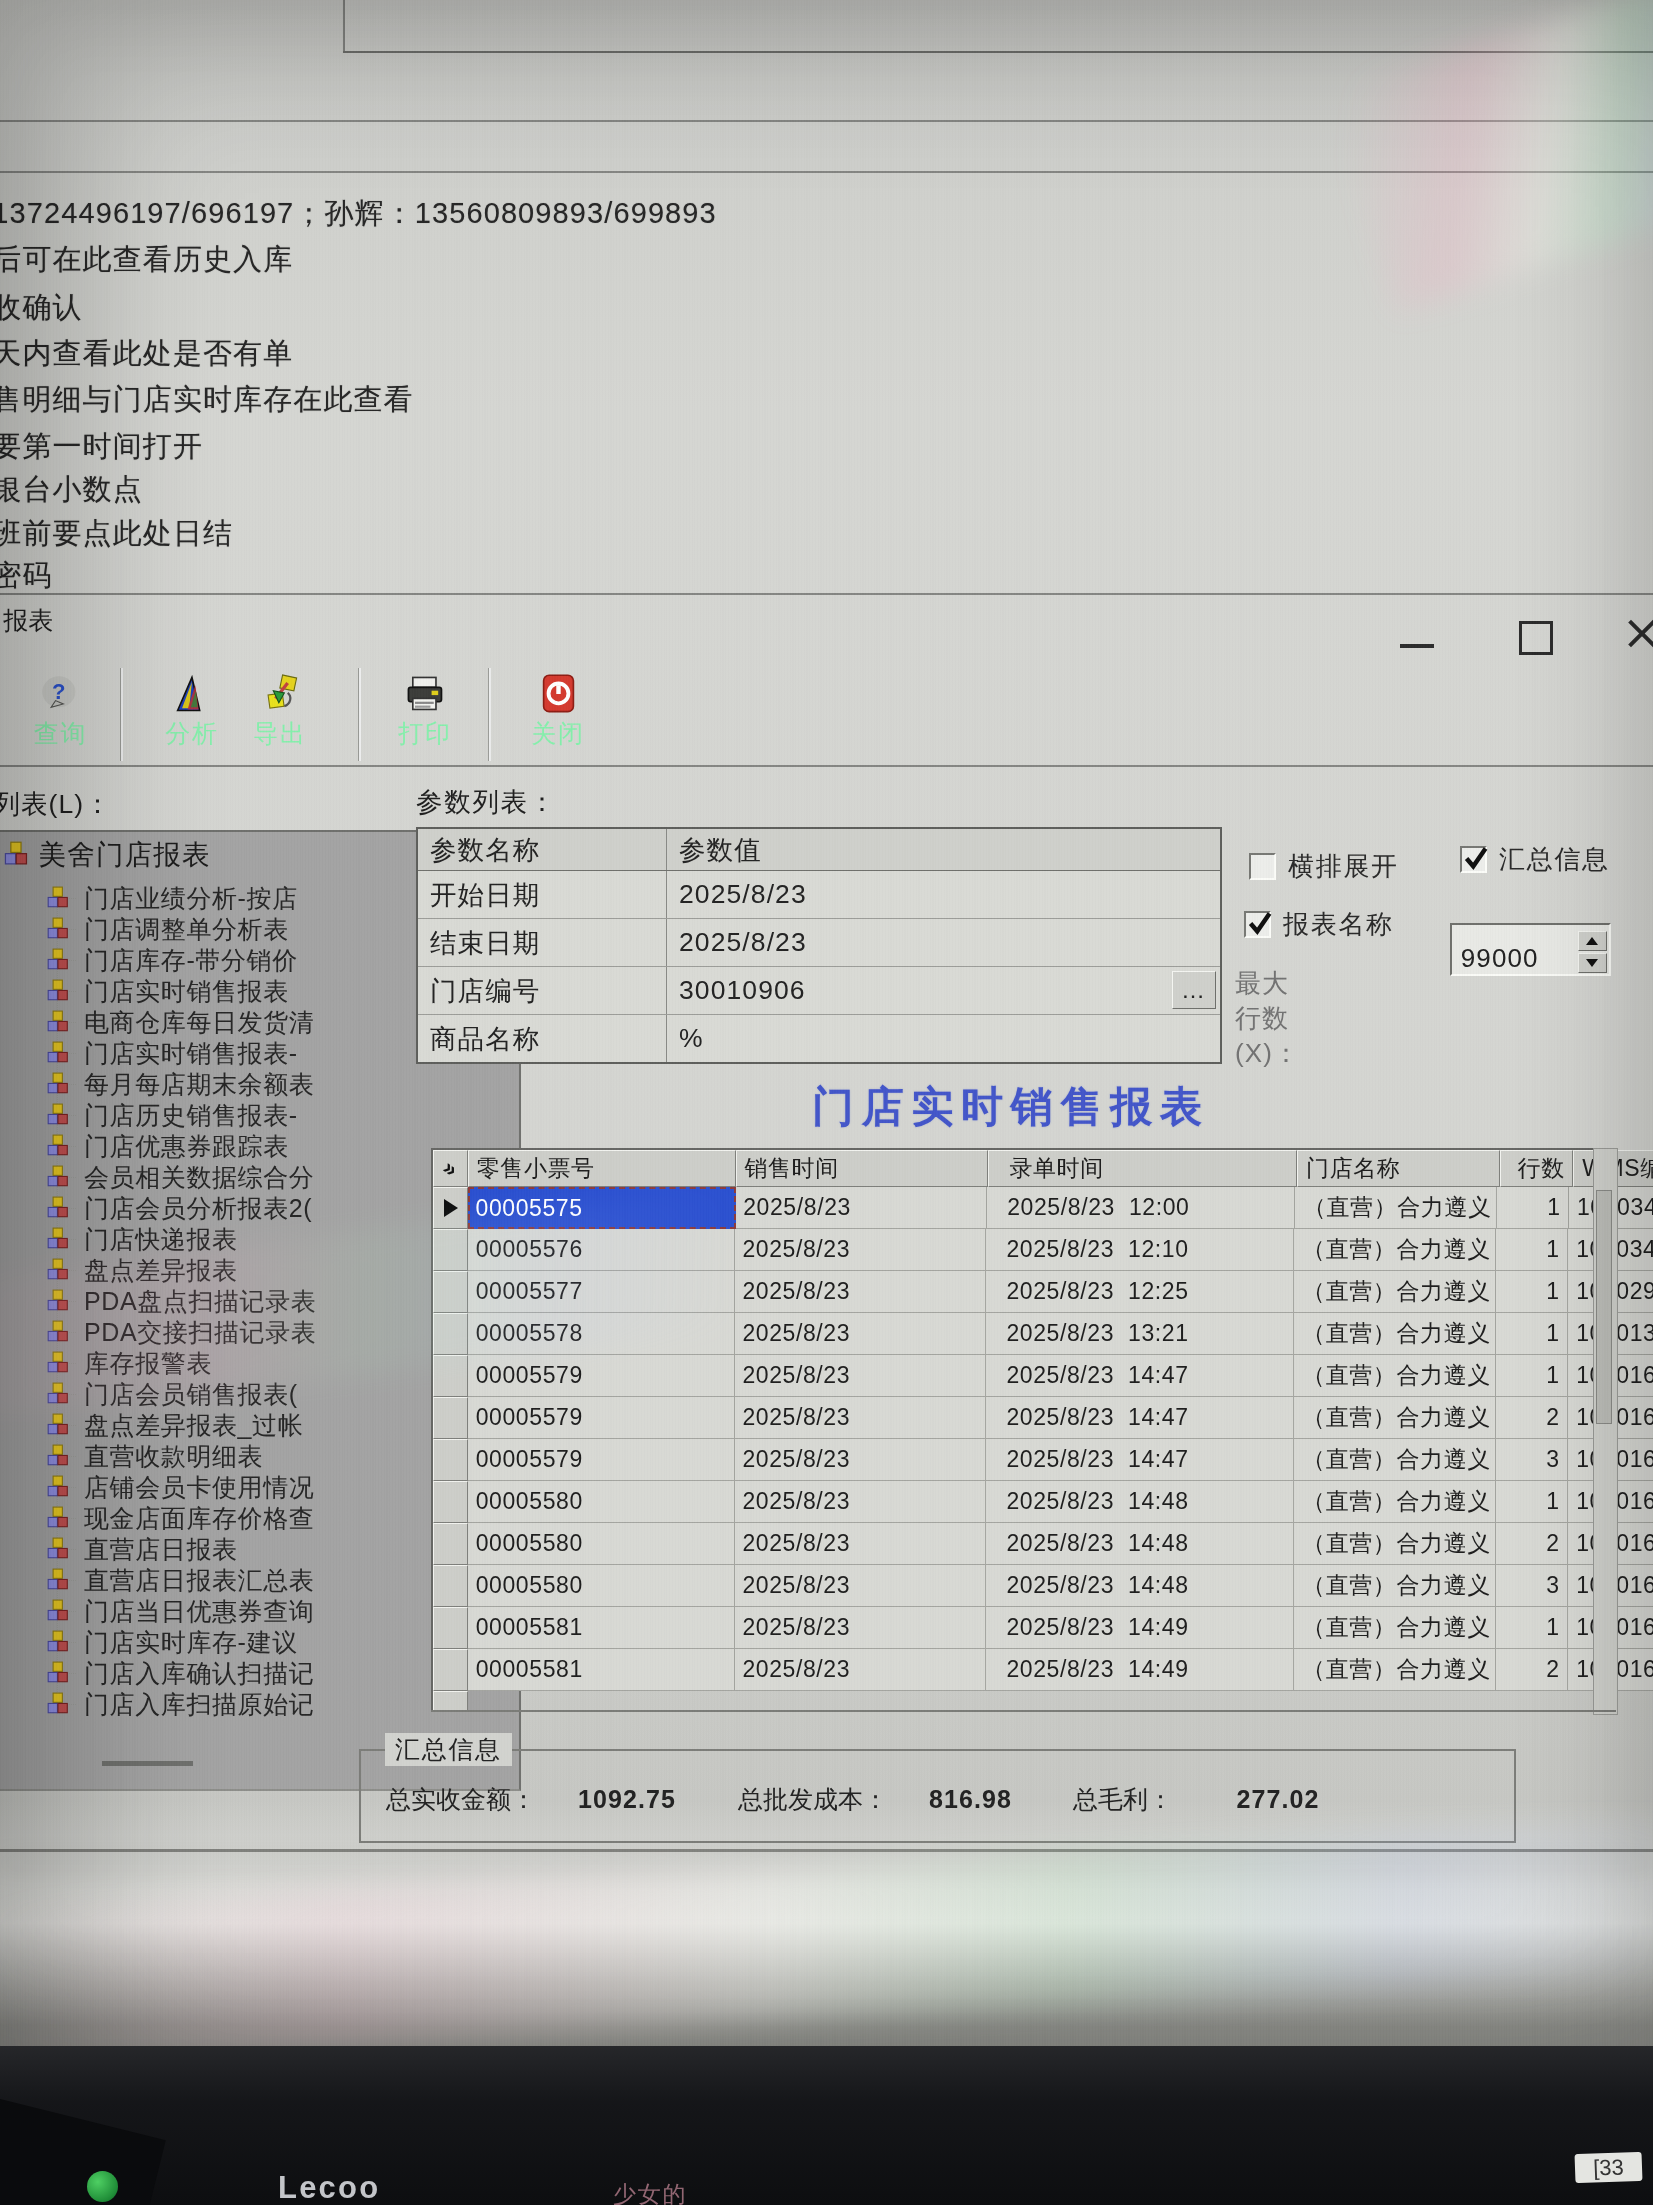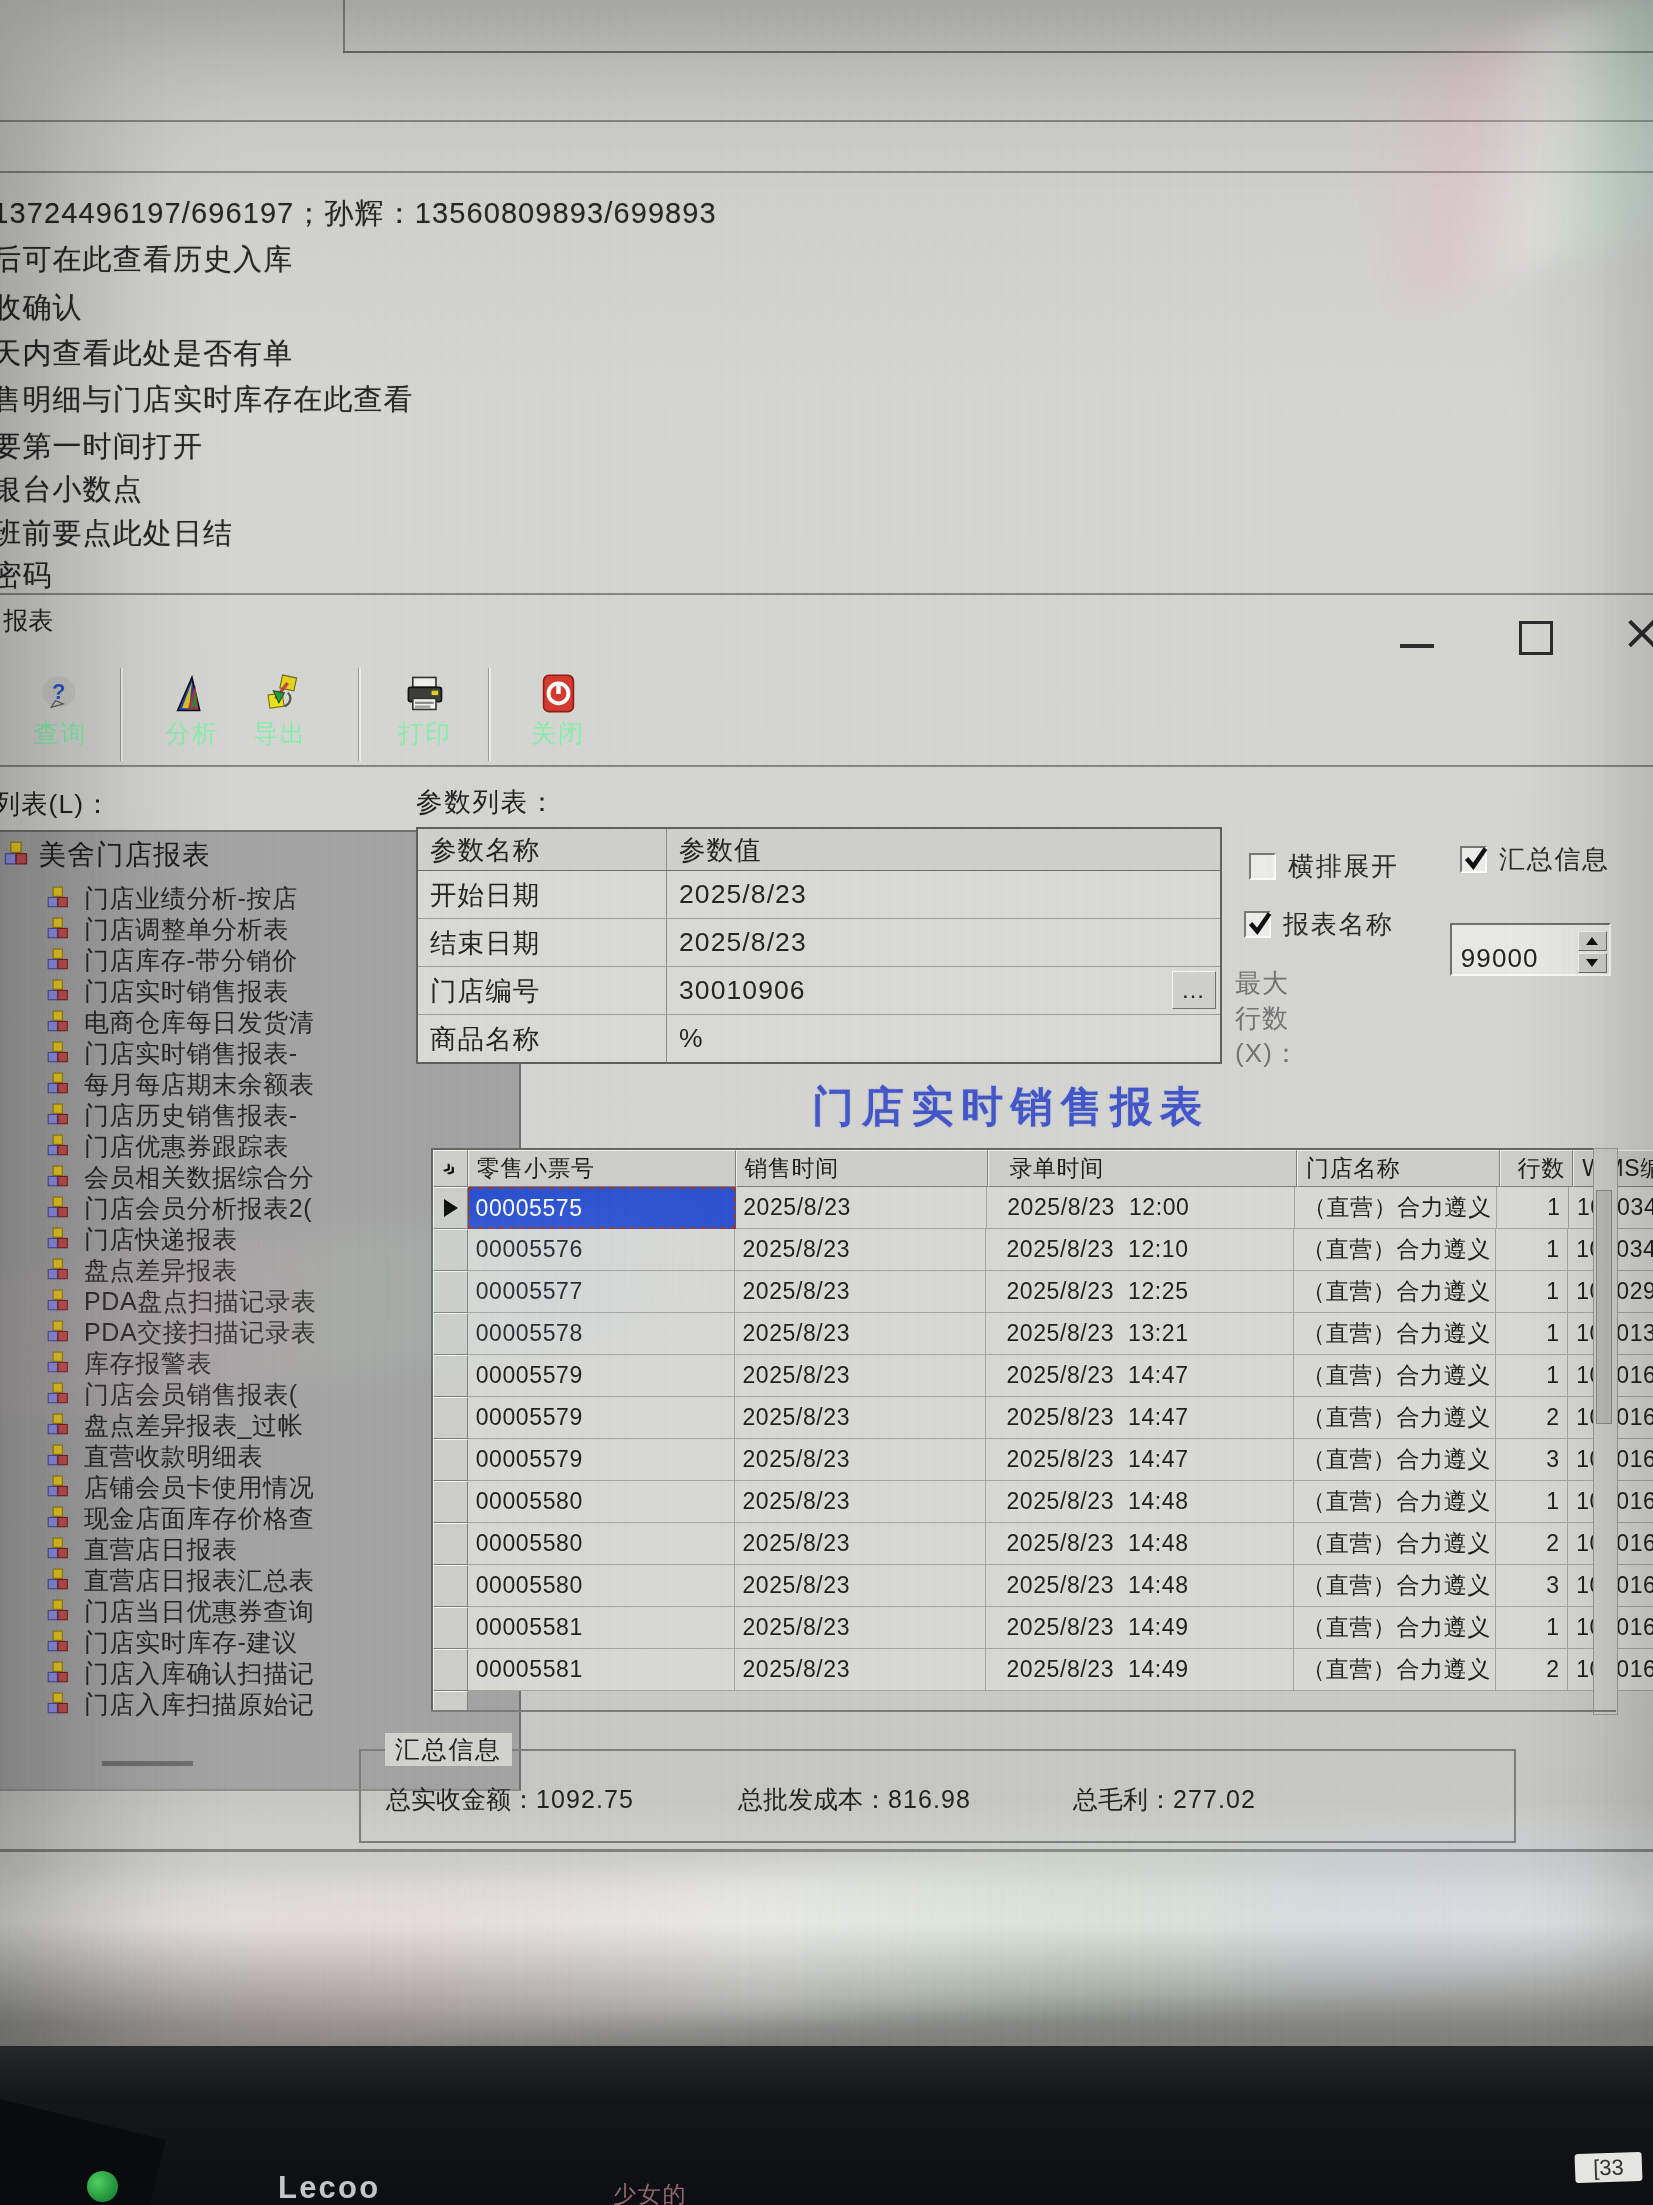--- a/index.html
+++ b/index.html
@@ -103,21 +103,21 @@
   .rowmark{width:0;height:0;border-top:9.4px solid transparent;border-bottom:9.4px solid transparent;border-left:14.3px solid #0d0d0d;}
   .selcell{background:#2b50d0 !important;color:#fff !important;border:2.2px dashed #8d3b3b !important;padding-left:5.5px;text-align:center;}
   .gscroll{position:absolute;left:1593px;top:1148px;width:23px;height:565px;background:#cfd0cb;
     border:1.1px solid #9a9b97;}
   .gthumb{position:absolute;left:2.2px;top:41px;width:14.3px;height:232px;background:#bcbdb8;border:1.1px solid #8a8b87;}
   .grid-bottom{position:absolute;left:431px;top:1710px;width:1185px;height:2.2px;background:#7b7c78;}
   
   .sumbox{position:absolute;left:359px;top:1749px;width:1153px;height:90px;border:2.2px solid #7c7d79;}
   .sumlabel{position:absolute;left:24px;top:-17.6px;background:#d2d3cf;padding:0 10px;font-size:25px;color:#222;letter-spacing:1.7px;}
   .sumfields{position:absolute;left:25px;top:32px;display:flex;align-items:center;font-size:25px;color:#222;white-space:nowrap;}
-  .sumfields .sv{display:inline-block;text-align:left;letter-spacing:1.1px;}
+  .sumfields .sv{display:inline-block;text-align:center;letter-spacing:1.1px;font-weight:bold;}
   .sv0{min-width:182px;margin-right:20px;} .sv1{min-width:165px;margin-right:20px;} .sv2{min-width:210px;}
   .win-bottom{position:absolute;left:0;top:1849px;width:1654px;height:2.8px;background:#7f807c;
     box-shadow:0 12px 25px rgba(0,0,0,.28);}
   
   .bezel{position:absolute;left:0;top:2046px;width:1654px;height:159px;
     background:linear-gradient(180deg,#26272a,#151619 35%,#0d0e10);}
   .bezel-brand{position:absolute;left:278px;top:2170px;font-size:31px;font-weight:bold;color:#c3c5c9;letter-spacing:2.2px;}
   .bezel-green{position:absolute;left:87px;top:2171px;width:31px;height:31px;border-radius:50%;
     background:radial-gradient(circle at 35% 35%,#4ecf63,#1f8c37 70%,#0f5c22);}
   .bezel-pink{position:absolute;left:613px;top:2179px;font-size:23px;color:rgba(255,175,195,.55);letter-spacing:1.7px;}

